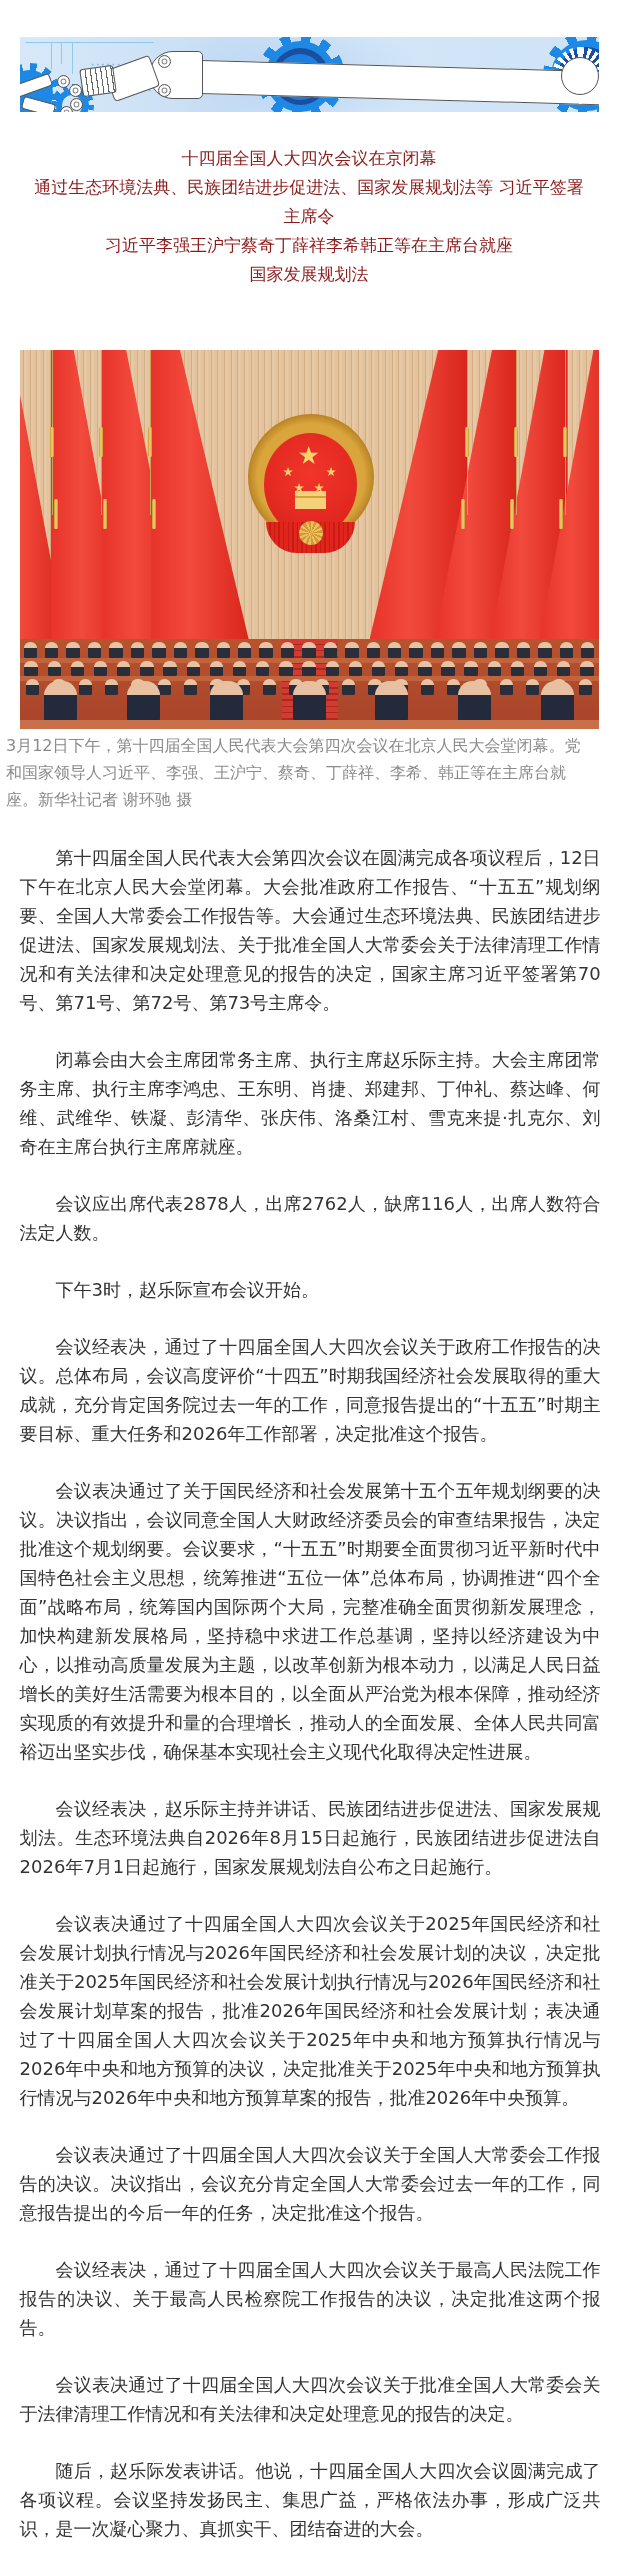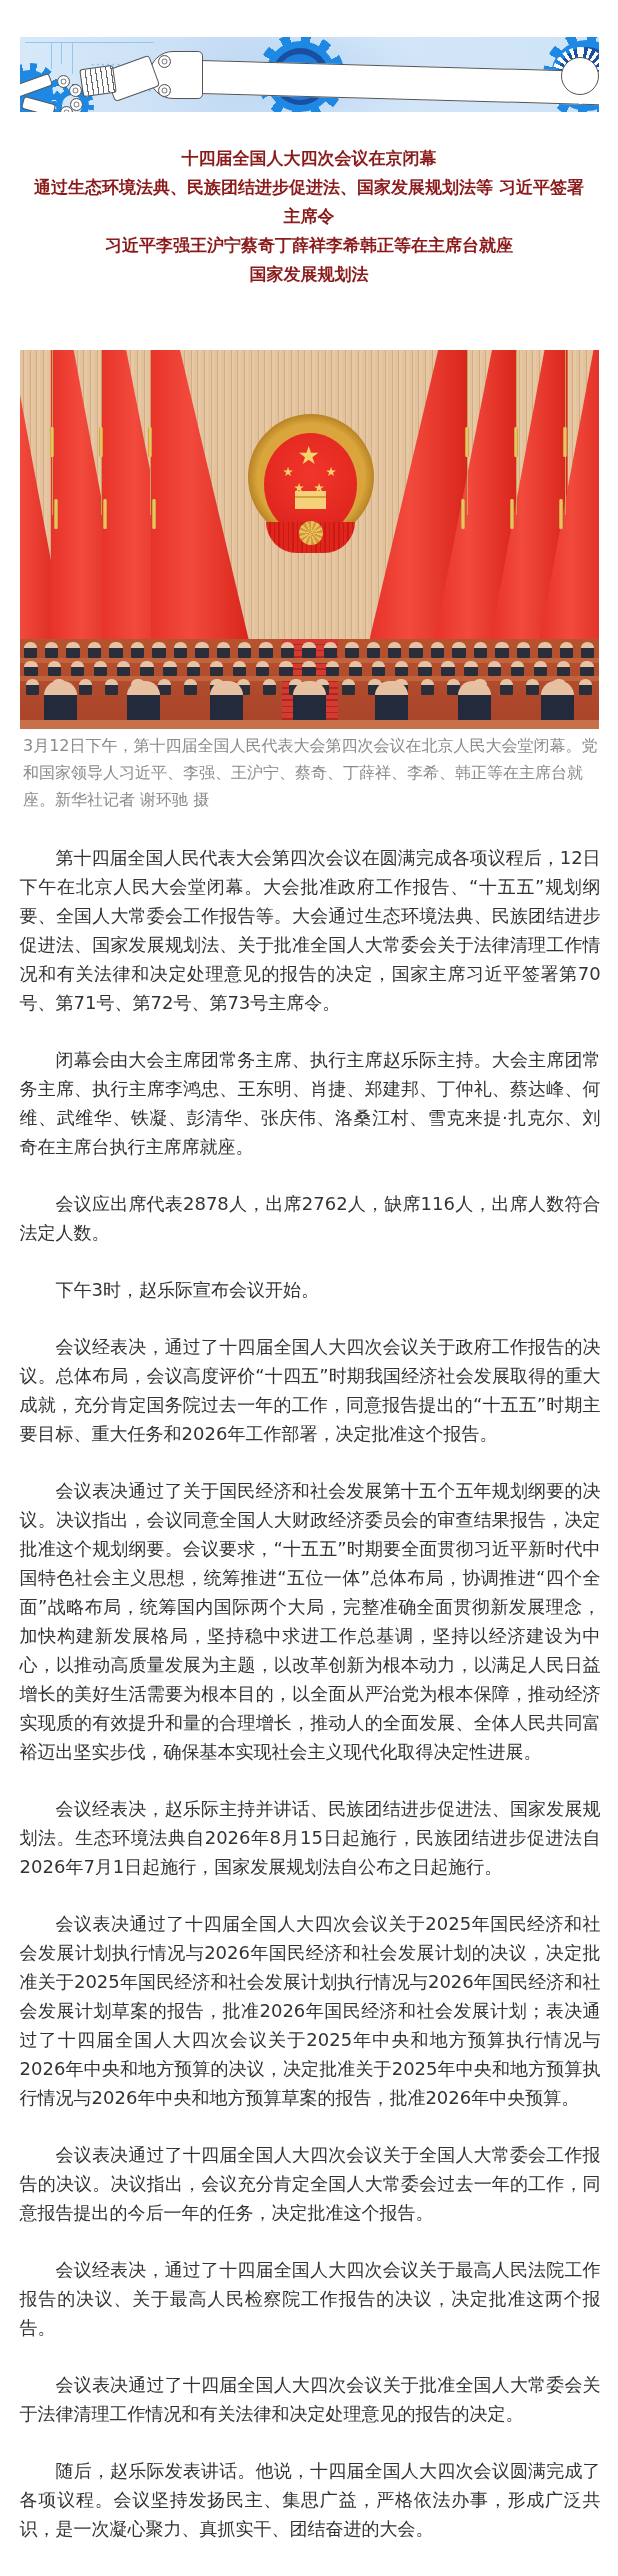--- a/index.html
+++ b/index.html
@@ -13,42 +13,42 @@
   .gear .hub { position: absolute; border-radius: 50%; background: #1c7fe0; }
   .circuit { position: absolute; border: 1px solid #8ec8ea; border-radius: 1px; }
   .dots { position: absolute; background-image: radial-gradient(#6fb3e6 0.7px, transparent 0.8px); background-size: 5.2px 5.2px; opacity: .8; }
   .arm-bar { position: absolute; left: 180px; top: 23px; width: 407px; height: 32px; background: #ffffff; border-top: 1px solid #555; border-bottom: 1px solid #555; transform: rotate(1.6deg); transform-origin: left center; }
   .arm-joint { position: absolute; background: #fff; border: 1px solid #555; }
   .arm-ring { position: absolute; width: 11.3px; height: 11.3px; border-radius: 50%; background: #fff; border: 1px solid #555; box-shadow: inset 0 0 0 2.6px #fff, inset 0 0 0 3.6px #888; }
   .arm-spring { position: absolute; left: 61px; top: 30px; width: 32px; height: 26px; background: repeating-linear-gradient(90deg, #fff 0 4.1px, #666 4.1px 5.2px); border: 1px solid #555; border-radius: 3.1px; transform: rotate(-8deg); }
   .end-gear { position: absolute; right: -10.3px; top: 10.3px; width: 57px; height: 57px; border-radius: 50%; background: repeating-conic-gradient(#fff 0deg 8deg, transparent 8deg 16deg); }
   .end-gear::after { content: ""; position: absolute; left: 9.3px; top: 9.3px; width: 36px; height: 36px; border-radius: 50%; background: #fff; border: 1px solid #555; }
   .titles { position: absolute; left: 0; top: 144px; width: 618px; text-align: center; }
-  .title-line { font-family: "DejaVu Sans", "Liberation Sans", sans-serif; font-weight: bold; font-size: 17px; line-height: 29px; color: #8b1a1a; letter-spacing: 0px; white-space: nowrap; }
+  .title-line { font-family: "DejaVu Sans", "Liberation Sans", sans-serif; font-weight: normal; font-size: 17px; line-height: 29px; color: #8b1a1a; letter-spacing: 0px; white-space: nowrap; }
   .photo { position: absolute; left: 19.6px; top: 350px; width: 579px; height: 379px; overflow: hidden; background: linear-gradient(180deg, #d9b58c 0%, #e1c199 50%, #d8b48a 75%, #b34a2c 76%, #a33a22 100%); }
   .photo .wall { position: absolute; left: 0; top: 0; width: 100%; height: 289px; background: repeating-linear-gradient(90deg, #e2c39d 0 3.1px, #d2ad84 3.1px 4.1px, #e6c9a4 4.1px 6.7px); }
   .flag { position: absolute; top: 0; height: 289px; background: linear-gradient(90deg, #e8332a 0%, #f24a3d 40%, #d9251c 100%); }
   .flag-l { clip-path: polygon(0 0, 30% 0, 100% 100%, 0 100%); }
   .flag-r { clip-path: polygon(70% 0, 100% 0, 100% 100%, 0 100%); }
   .tassel { position: absolute; width: 4.6px; height: 30px; background: linear-gradient(90deg, #c9962c, #f3d27a, #c9962c); border-radius: 1.5px; }
   .pole { position: absolute; top: 0; width: 1.5px; background: #c9a25a; }
   .emblem { position: absolute; left: 228px; top: 64px; width: 126px; height: 139px; }
   .emblem .wreath { position: absolute; left: 0; top: 0; width: 126px; height: 126px; border-radius: 50%; background: radial-gradient(circle, #d9a53c 60%, #b57f22 72%, #e8c16a 80%, #c99532 100%); }
   .emblem .disk { position: absolute; left: 16.5px; top: 18.5px; width: 93px; height: 103px; border-radius: 50%; background: radial-gradient(circle at 50% 40%, #f2352b 0%, #d8211a 100%); }
   .emblem .star { position: absolute; color: #f6d36b; font-family: "DejaVu Sans", sans-serif; line-height: 1; }
   .emblem .gate { position: absolute; left: 47px; top: 77px; width: 31px; height: 17.5px; background: linear-gradient(180deg, #f5d27a 0 30%, #d4a23a 30% 40%, #f5d27a 40% 100%); }
   .emblem .ribbon { position: absolute; left: 18.5px; top: 108px; width: 89px; height: 31px; border-radius: 0 0 31px 31px; background: repeating-linear-gradient(90deg, #e0261c 0 3.1px, #c81b14 3.1px 4.6px); }
   .emblem .cog { position: absolute; left: 51px; top: 107px; width: 24px; height: 24px; border-radius: 50%; background: repeating-conic-gradient(#e9c064 0deg 15deg, #d19a33 15deg 30deg); }
   .stage { position: absolute; left: 0; top: 289px; width: 100%; height: 90px; background: linear-gradient(180deg, #b8532f 0%, #a9432a 100%); }
   .seat-row { position: absolute; left: 0; width: 100%; display: flex; justify-content: space-around; }
   .person { width: 13.4px; height: 15.5px; border-radius: 6.2px 6.2px 1.5px 1.5px; background: linear-gradient(180deg, #e7c3a6 0 38%, #2a2d3a 38% 100%); }
   .person.front { width: 33px; height: 40px; border-radius: 14.4px 14.4px 2.1px 2.1px; background: linear-gradient(180deg, #e6c0a0 0 36%, #232a3b 36% 100%); }
   .desk { position: absolute; left: 0; width: 100%; height: 5.2px; background: #c1643d; }
   .stairs { position: absolute; left: 262px; top: 0; width: 56px; height: 90px; background: repeating-linear-gradient(180deg, #d43a2f 0 4.6px, #a82a22 4.6px 6.2px); }
-  .caption { position: absolute; left: 23px; top: 732px; width: 579px; font-size: 16px; line-height: 27px; color: #8a8a8a; }
+  .caption { position: absolute; left: 6px; top: 732px; width: 579px; font-size: 16px; line-height: 27px; color: #8a8a8a; }
   .article { position: absolute; left: 19.6px; top: 843px; width: 581px; }
   .para { font-size: 18px; line-height: 29px; text-indent: 2em; color: #333333; margin: 0 0 28px 0; text-align: justify; }
 </style>
 </head>
 <body>
 
 <div class="banner">
   <div class="glow"></div>
   <div class="circuit" style="left:5.2px;top:5.2px;width:129px;height:1px;border-width:1px 0 0 0;"></div>
   <div class="circuit" style="left:31px;top:6.2px;width:0;height:26px;border-width:0 0 0 1px;"></div>

